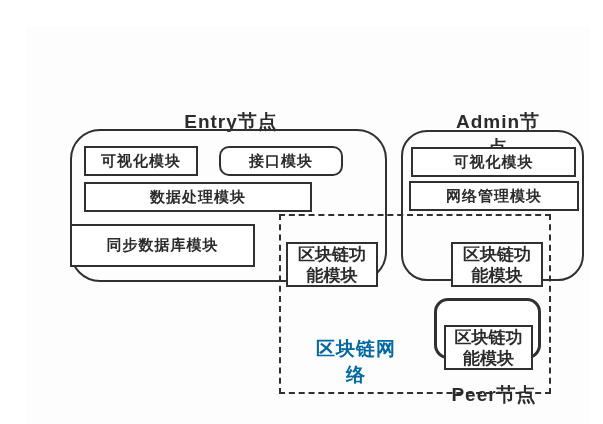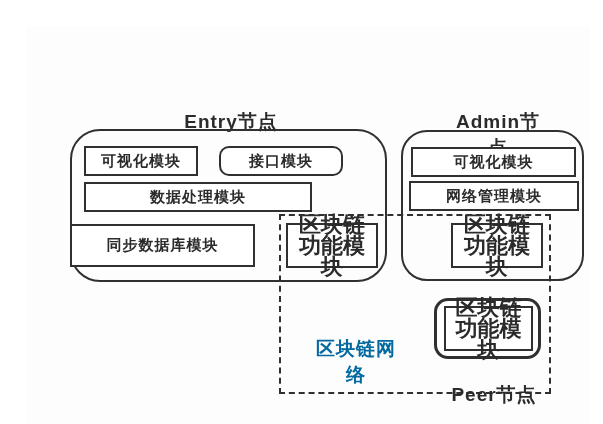--- a/index.html
+++ b/index.html
@@ -50,24 +50,25 @@
     font-size: 15px;
     font-weight: 700;
     color: #2b2b2b;
     letter-spacing: 1px;
   }
   .m-entry-vis  { left: 58px;  top: 120px; width: 114px; height: 26px; }
   .m-entry-if   { left: 193px; top: 120px; width: 124px; height: 26px; border-radius: 10px; }
   .m-entry-dp   { left: 58px;  top: 156px; width: 228px; height: 27px; }
   .m-entry-sync { left: 44px;  top: 198px; width: 185px; height: 43px; }
   .two-line {
-    font-size: 22px;
+    font-size: 17px;
     line-height: 21px;
     padding: 0 10px;
     letter-spacing: 0;
+    margin-top: 19px;
   }
   .m-entry-bc { left: 260px; top: 197px; width: 92px; height: 45px; }
   .m-admin-vis { left: 385px; top: 121px; width: 165px; height: 25px; }
   .m-admin-net { left: 383px; top: 155px; width: 170px; height: 26px; }
   .m-admin-bc  { left: 425px; top: 197px; width: 92px; height: 45px; }
   .dashed-region {
     position: absolute;
     left: 253px; top: 188px; width: 272px; height: 180px;
     border: 2.5px dashed var(--line);
     background: transparent;

